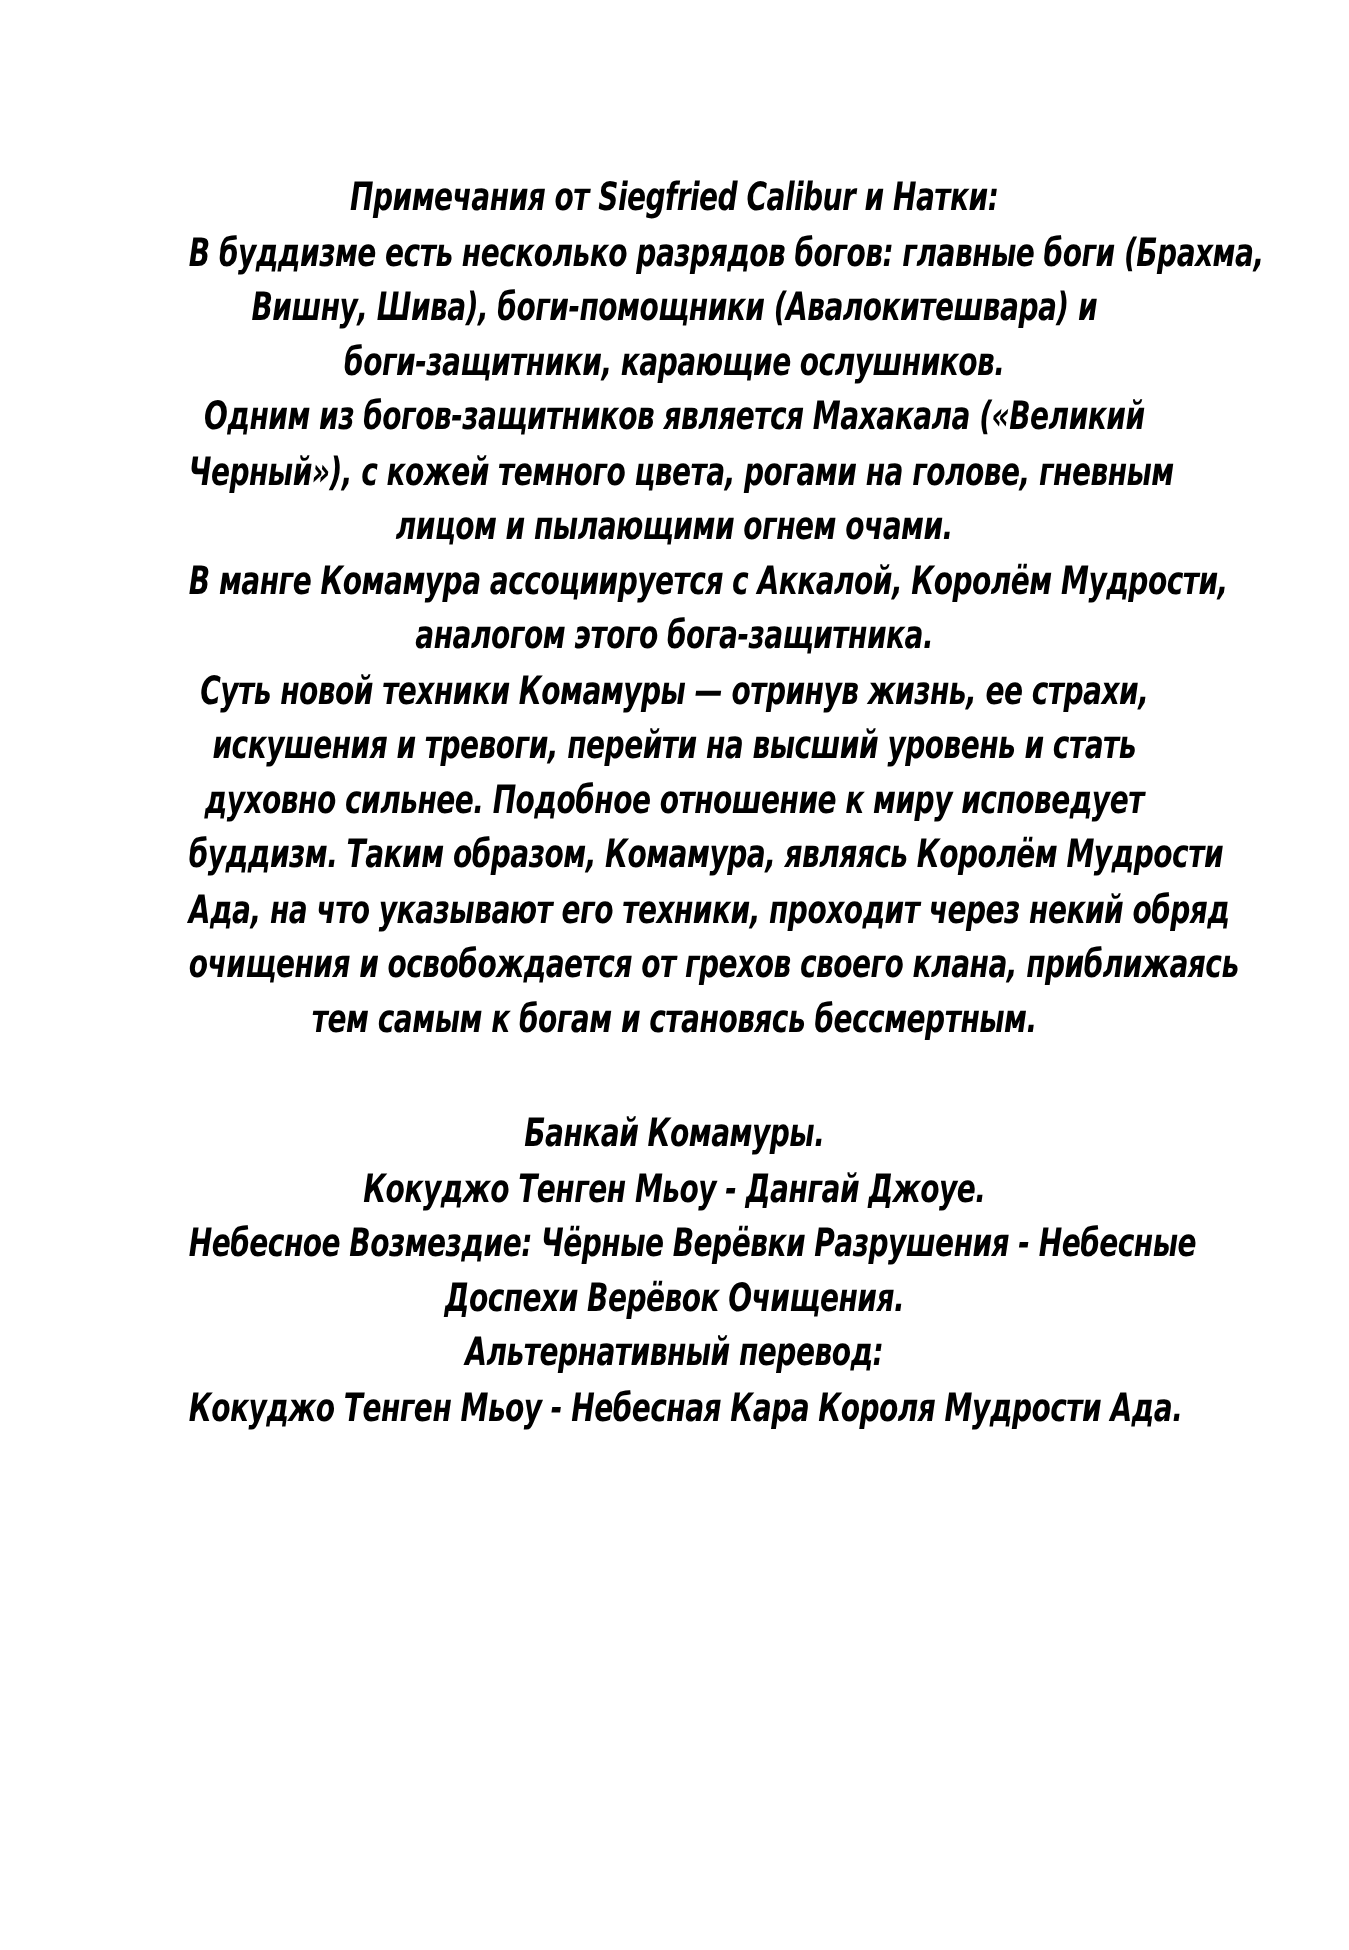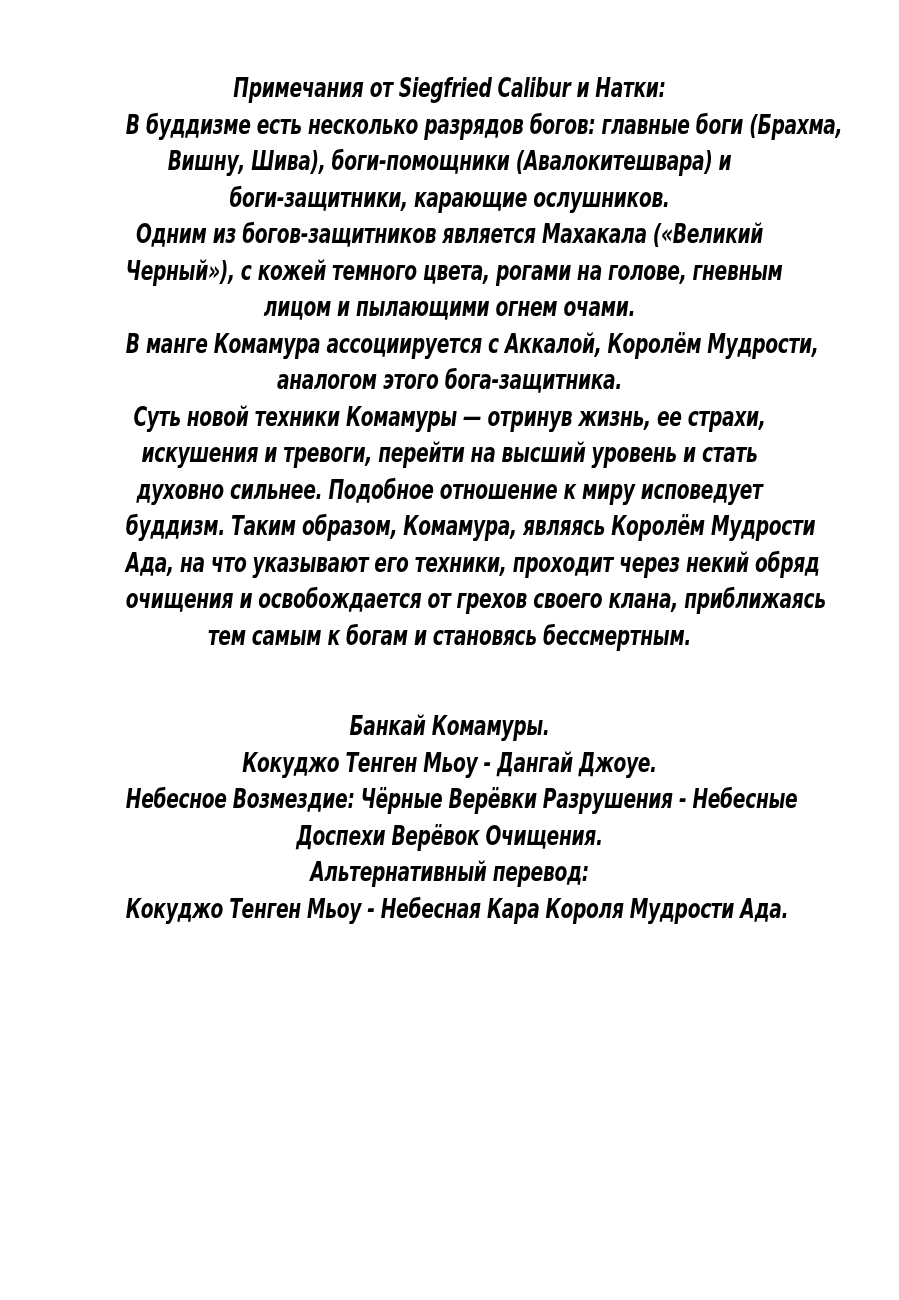--- a/index.html
+++ b/index.html
@@ -7,29 +7,29 @@
       padding: 0;
     }
     body {
       width: 899px;
       height: 1300px;
       background: #ffffff;
       overflow: hidden;
     }
     .page {
       width: 899px;
-      padding-top: 70px;
+      padding-top: 114px;
       box-sizing: border-box;
       color: #000000;
     }
     .paragraph {
       width: 100%;
     }
     .paragraph + .paragraph {
-      margin-top: 54px;
+      margin-top: 40px;
     }
     .line {
       font-family: "DejaVu Sans", sans-serif;
       font-style: italic;
       font-weight: bold;
       font-size: 26px;
       line-height: 36.5px;
       letter-spacing: -0.5px;
       text-align: center;
       white-space: nowrap;

